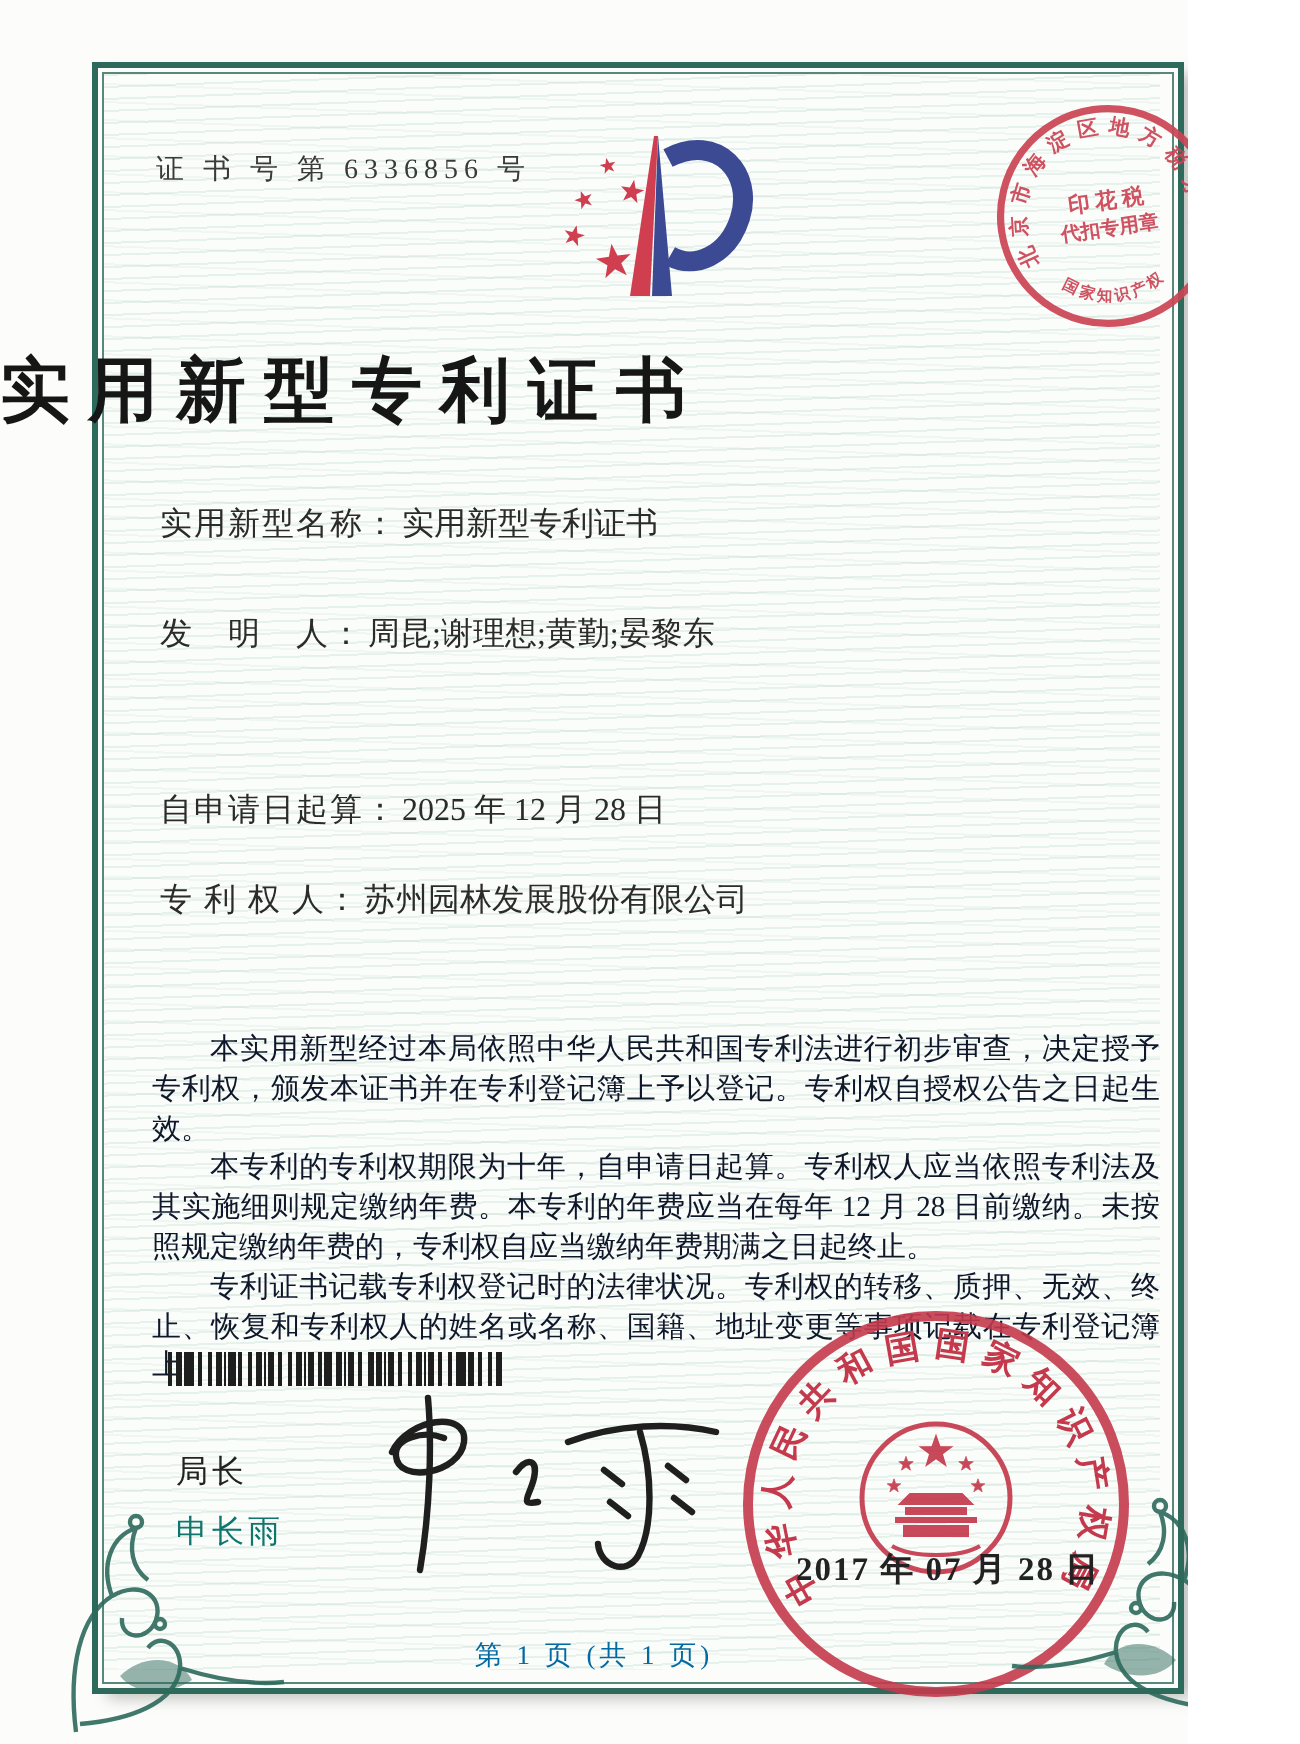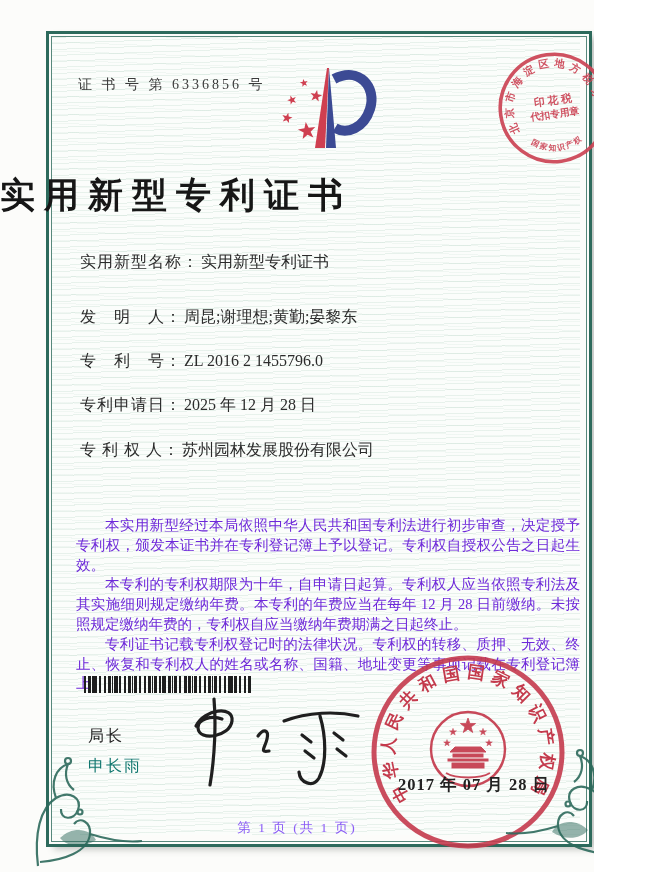--- a/index.html
+++ b/index.html
@@ -43,21 +43,21 @@
   .title{
     position:absolute;left:0;right:0;top:172px;text-align:left;
     font-size:35px;font-weight:700;letter-spacing:9px;color:#161616;
   }
   .field{position:absolute;left:80px;font-size:16px;color:#2b2b2b;white-space:nowrap;}
   .field .lbl{letter-spacing:1px;}
   .field .val{margin-left:2px;}
   .f0{top:252px}.f1{top:307px}.f2{top:351px}.f3{top:395px}.f4{top:440px}.f5{top:486px}
   .paras{
     position:absolute;left:76px;top:516px;width:504px;
-    font-size:14.5px;line-height:19.8px;color:#6d28d9;text-align:justify;font-family:Liberation Serif, serif;
+    font-size:14.5px;line-height:19.8px;color:#0f172a;text-align:justify;font-family:Liberation Serif, serif;
   }
   .paras p{margin:0;text-indent:2em;}
   .barcode{
     position:absolute;left:84px;top:676px;width:168px;height:17px;
     background:
       repeating-linear-gradient(90deg,#1e1e1e 0 2px,transparent 2px 5px),
       repeating-linear-gradient(90deg,#1e1e1e 0 1px,transparent 1px 4px),
       repeating-linear-gradient(90deg,transparent 0 9px,#1e1e1e 9px 11px,transparent 11px 23px);
   }
   .sig-title{
@@ -69,21 +69,21 @@
     font-family:"Liberation Sans","DejaVu Sans",sans-serif;color:#0f766e;
   }
   .signature-svg{position:absolute;left:168px;top:688px;}
   .seal{position:absolute;left:368px;top:652px;}
   .seal-date{
     position:absolute;left:374px;top:774px;width:200px;text-align:center;
     font-size:16.5px;font-weight:700;letter-spacing:1px;color:#222;z-index:5;
   }
   .footer{
     position:absolute;left:0;right:0;top:819px;text-align:center;
-    font-size:13.5px;letter-spacing:2px;color:#8b5cf6;
+    font-size:13.5px;letter-spacing:2px;color:#0369a1;
   }
   .flourish-left{position:absolute;left:30px;top:738px;z-index:4;}
   .flourish-right{position:absolute;left:498px;top:730px;z-index:4;transform:scaleX(-1);}
 </style>
 </head>
 <body>
 
 <div class="page">
 
   <div class="frame-bg"></div>
@@ -124,25 +124,22 @@
   </svg>
 
   <div class="title">实用新型专利证书</div>
 
   <div class="field f0">
     <span class="lbl">实用新型名称：</span><span class="val">实用新型专利证书</span>
   </div>
   <div class="field f1">
     <span class="lbl">发　明　人：</span><span class="val">周昆;谢理想;黄勤;晏黎东</span>
   </div>
-  <div class="field f2">
-    <span class="lbl">专　利　号：</span><span class="val">ZL 2016 2 1455796.0</span>
-  </div>
   <div class="field f3">
-    <span class="lbl">专利申请日：</span><span class="val">2025 年 12 月 28 日</span>
+    <span class="lbl">自申请日起算：</span><span class="val">2025 年 12 月 28 日</span>
   </div>
   <div class="field f4">
     <span class="lbl">专 利 权 人：</span><span class="val">苏州园林发展股份有限公司</span>
   </div>
 
   <div class="paras">
     <p>本实用新型经过本局依照中华人民共和国专利法进行初步审查，决定授予专利权，颁发本证书并在专利登记簿上予以登记。专利权自授权公告之日起生效。</p>
     <p>本专利的专利权期限为十年，自申请日起算。专利权人应当依照专利法及其实施细则规定缴纳年费。本专利的年费应当在每年 12 月 28 日前缴纳。未按照规定缴纳年费的，专利权自应当缴纳年费期满之日起终止。</p>
     <p>专利证书记载专利权登记时的法律状况。专利权的转移、质押、无效、终止、恢复和专利权人的姓名或名称、国籍、地址变更等事项记载在专利登记簿上。</p>
   </div>

